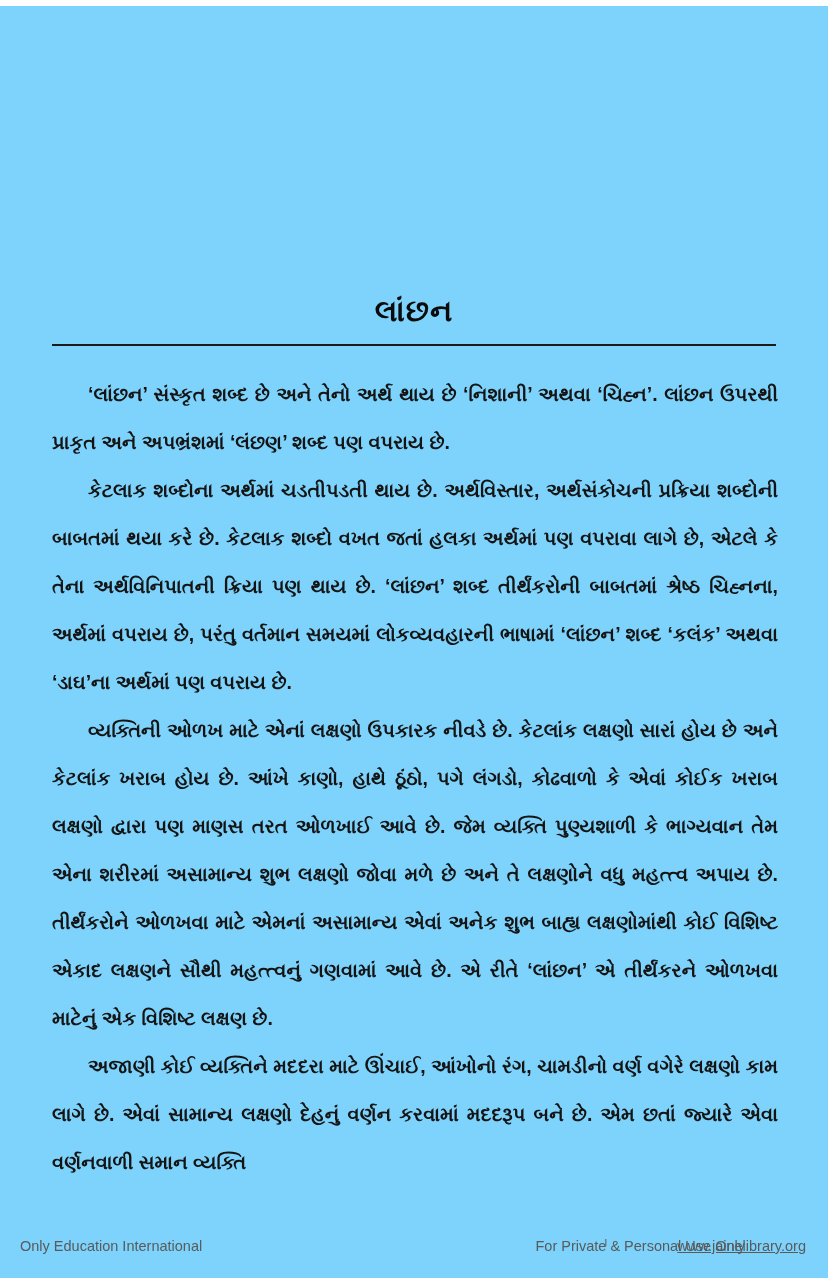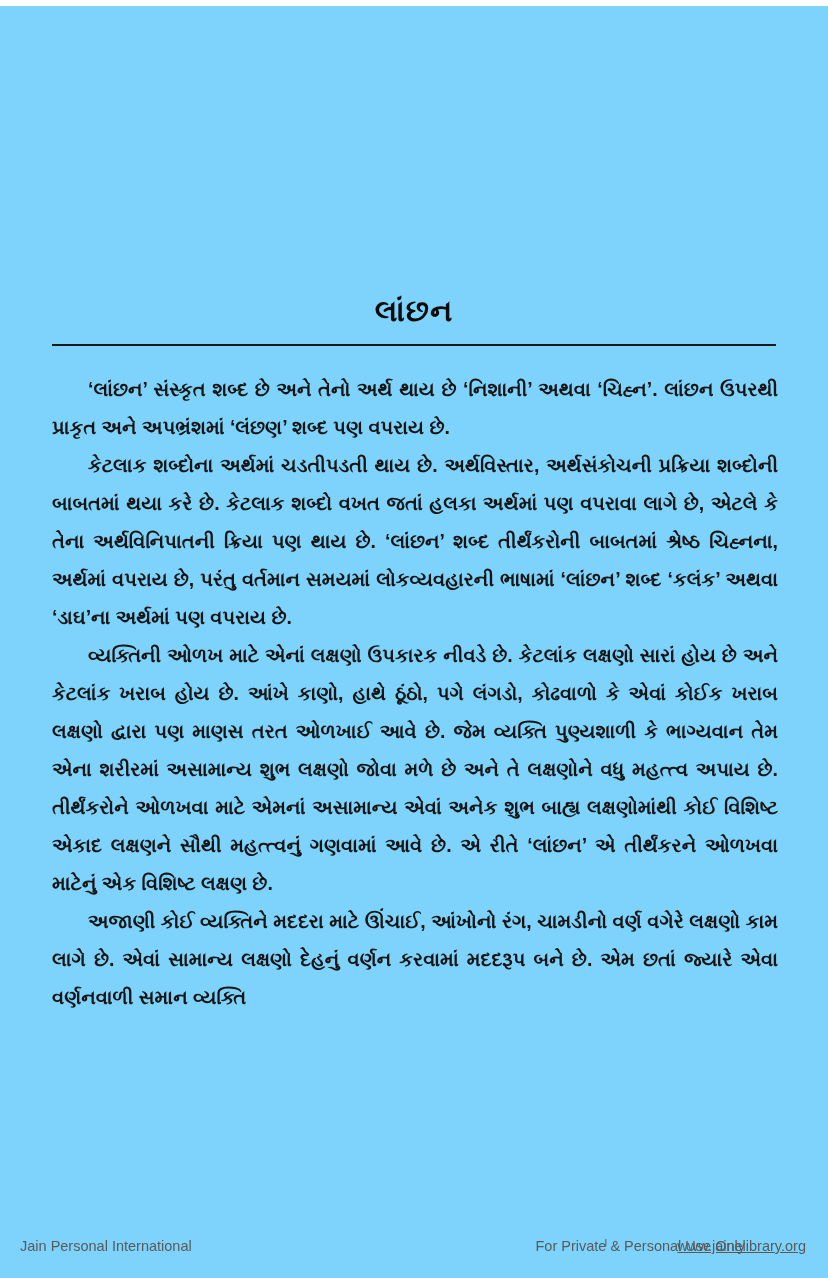--- a/index.html
+++ b/index.html
@@ -42,21 +42,21 @@
     width: 724px;
     height: 2px;
     background: #1a1a1a;
   }
   .body-text {
     position: absolute;
     left: 52px;
     top: 364px;
     width: 726px;
     font-size: 19.5px;
-    line-height: 38px;
+    line-height: 48px;
     color: #141414;
     text-align: justify;
     text-justify: inter-word;
     font-family: "Liberation Sans", sans-serif;
     font-weight: 600;
   }
   .body-text p {
     margin: 0 0 0 0;
     text-indent: 36px;
   }
@@ -114,18 +114,18 @@
   <div class="body-text">
     <p>‘લાંછન’ સંસ્કૃત શબ્દ છે અને તેનો અર્થ થાય છે ‘નિશાની’ અથવા ‘ચિહ્ન’. લાંછન ઉપરથી પ્રાકૃત અને અપભ્રંશમાં ‘લંછણ’ શબ્દ પણ વપરાય છે.</p>
     <p>કેટલાક શબ્દોના અર્થમાં ચડતીપડતી થાય છે. અર્થવિસ્તાર, અર્થસંકોચની પ્રક્રિયા શબ્દોની બાબતમાં થયા કરે છે. કેટલાક શબ્દો વખત જતાં હલકા અર્થમાં પણ વપરાવા લાગે છે, એટલે કે તેના અર્થવિનિપાતની ક્રિયા પણ થાય છે. ‘લાંછન’ શબ્દ તીર્થંકરોની બાબતમાં શ્રેષ્ઠ ચિહ્નના, અર્થમાં વપરાય છે, પરંતુ વર્તમાન સમયમાં લોકવ્યવહારની ભાષામાં ‘લાંછન’ શબ્દ ‘કલંક’ અથવા ‘ડાઘ’ના અર્થમાં પણ વપરાય છે.</p>
     <p>વ્યક્તિની ઓળખ માટે એનાં લક્ષણો ઉપકારક નીવડે છે. કેટલાંક લક્ષણો સારાં હોય છે અને કેટલાંક ખરાબ હોય છે. આંખે કાણો, હાથે ઠૂંઠો, પગે લંગડો, કોઢવાળો કે એવાં કોઈક ખરાબ લક્ષણો દ્વારા પણ માણસ તરત ઓળખાઈ આવે છે. જેમ વ્યક્તિ પુણ્યશાળી કે ભાગ્યવાન તેમ એના શરીરમાં અસામાન્ય શુભ લક્ષણો જોવા મળે છે અને તે લક્ષણોને વધુ મહત્ત્વ અપાય છે. તીર્થંકરોને ઓળખવા માટે એમનાં અસામાન્ય એવાં અનેક શુભ બાહ્ય લક્ષણોમાંથી કોઈ વિશિષ્ટ એકાદ લક્ષણને સૌથી મહત્ત્વનું ગણવામાં આવે છે. એ રીતે ‘લાંછન’ એ તીર્થંકરને ઓળખવા માટેનું એક વિશિષ્ટ લક્ષણ છે.</p>
     <p>અજાણી કોઈ વ્યક્તિને મદદરા માટે ઊંચાઈ, આંખોનો રંગ, ચામડીનો વર્ણ વગેરે લક્ષણો કામ લાગે છે. એવાં સામાન્ય લક્ષણો દેહનું વર્ણન કરવામાં મદદરૂપ બને છે. એમ છતાં જ્યારે એવા વર્ણનવાળી સમાન વ્યક્તિ</p>
   </div>
 
   <div class="page-marker">ı</div>
 
   <div class="footer">
-    <div class="footer-left">Jain Personal International</div>
+    <div class="footer-left">Only Education International</div>
     <div class="footer-center">For Private &amp; Personal Use Only</div>
     <div class="footer-right">www.jainelibrary.org</div>
   </div>
 
 </div>
 
 </body></html>

